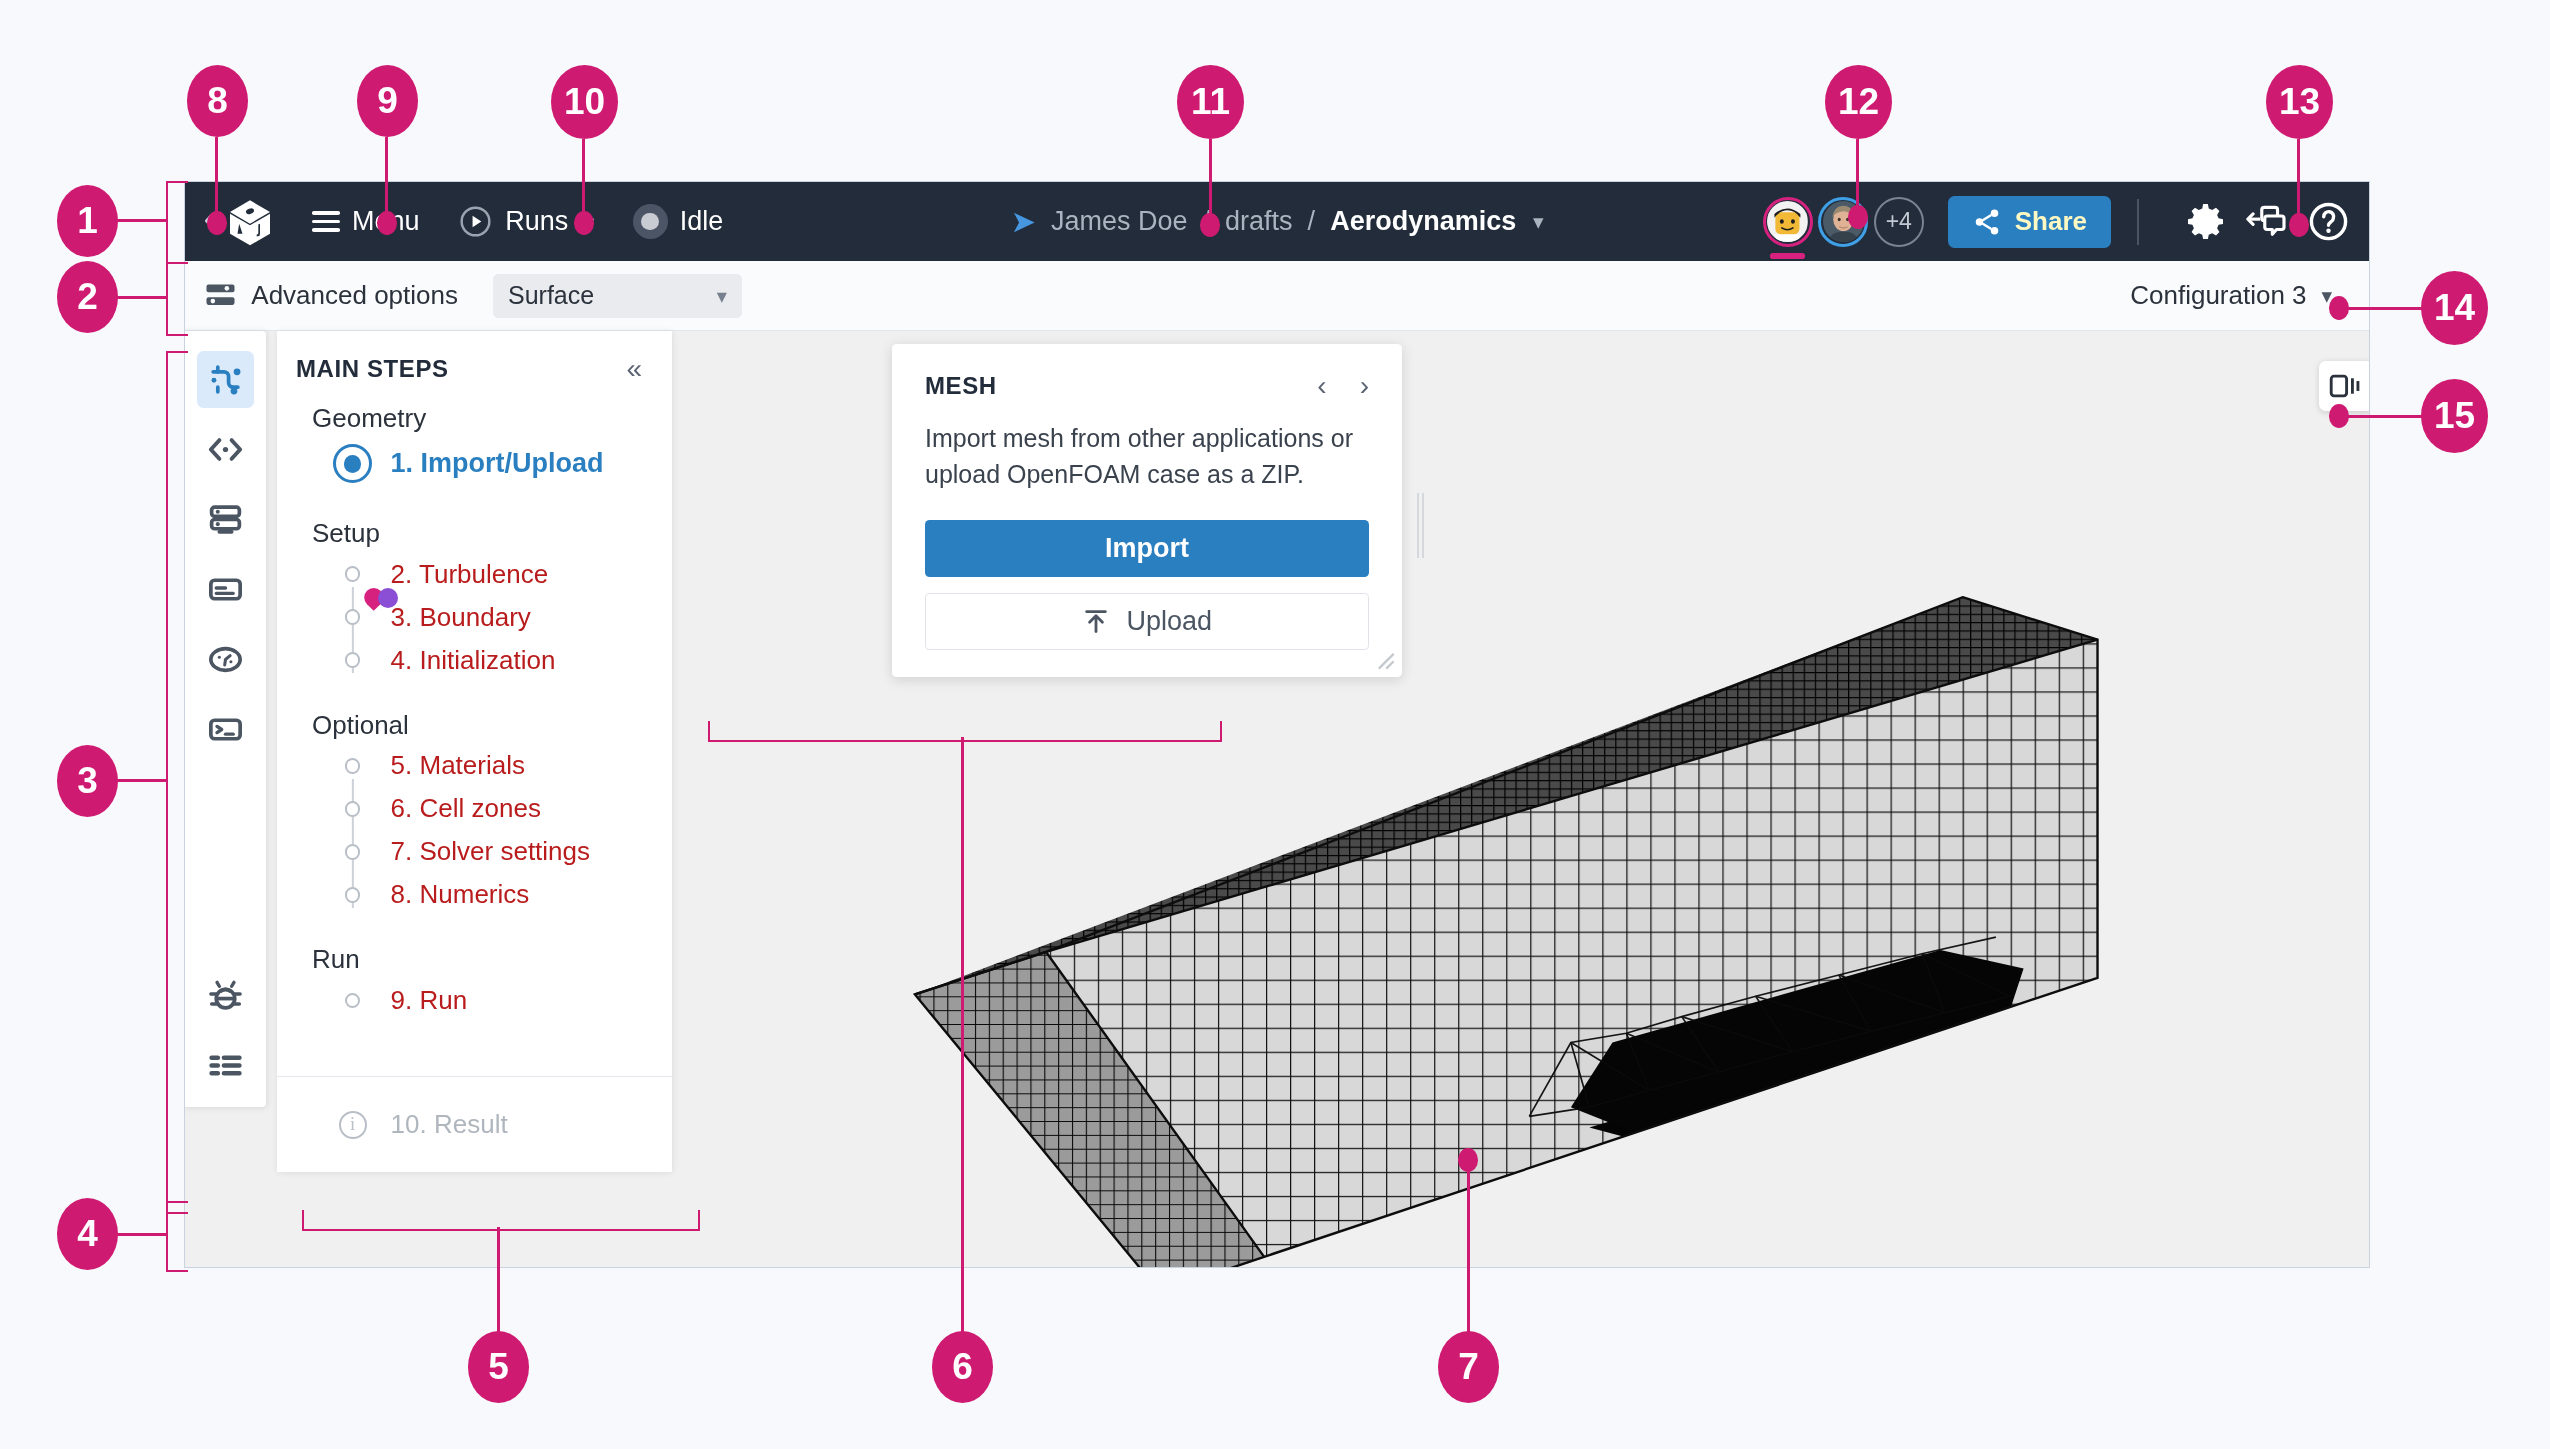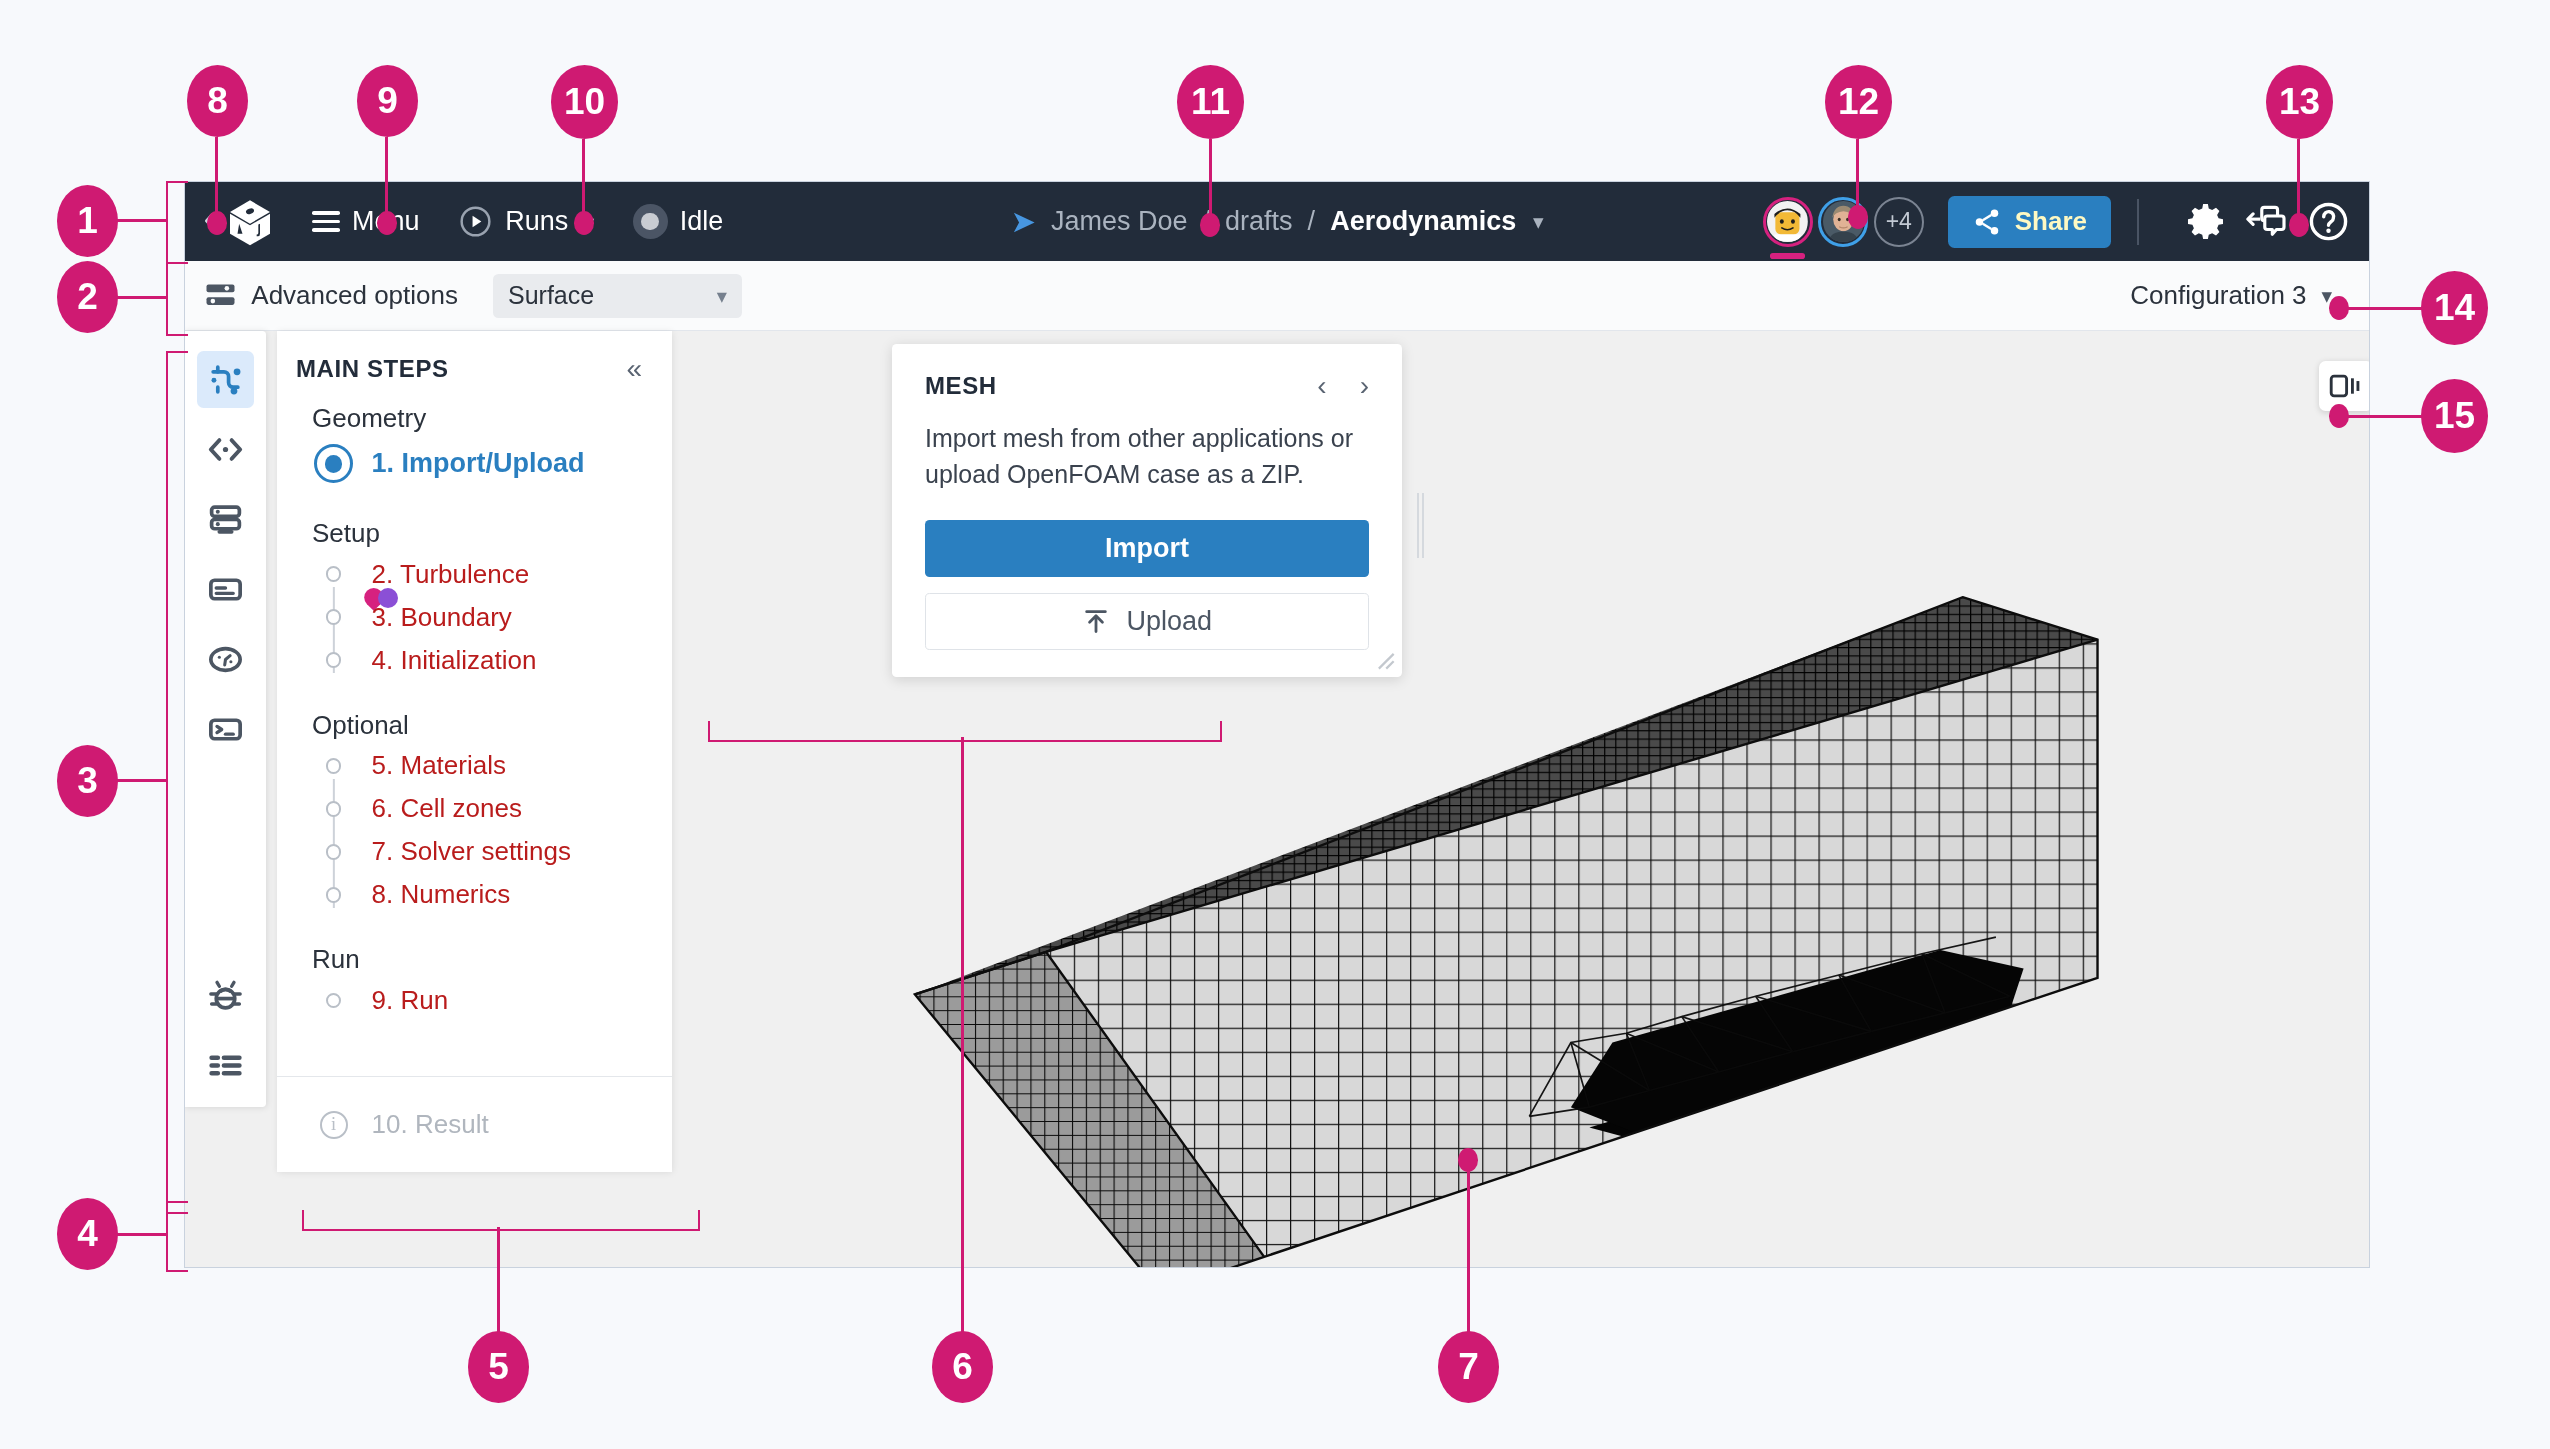--- a/index.html
+++ b/index.html
@@ -117,21 +117,21 @@
   .steps{
     position:absolute;left:92px;top:0;width:395px;height:841px;background:#fff;
     box-shadow:0.9px 0.9px 7.4px rgba(0,0,0,.10);z-index:4;box-sizing:border-box;
     padding:24px 0 0 0;display:flex;flex-direction:column;
   }
   .steps-hd{display:flex;align-items:center;justify-content:space-between;padding:0 30px 0 19px;}
   .steps-title{font-size:24px;font-weight:700;letter-spacing:0.6px;color:#222c3a;}
   .steps-collapse{font-size:28px;color:#5a6472;cursor:pointer;line-height:1;}
   .grp{font-size:26px;color:#2b323c;padding:28px 0 3.7px 35px;}
   .grp.g1{padding-top:20.3px;}
-  .step-row{display:flex;align-items:center;min-height:43px;position:relative;padding-left:35px;}
+  .step-row{display:flex;align-items:center;min-height:43px;position:relative;padding-left:54px;}
   .bullet-col{width:43px;display:flex;justify-content:center;position:relative;}
   .b-ring{width:39px;height:39px;border-radius:50%;border:3.7px solid #2a7fc0;
     display:flex;align-items:center;justify-content:center;box-sizing:border-box;}
   .b-ring i{width:17.6px;height:17.6px;border-radius:50%;background:#2a7fc0;display:block;}
   .b-small{width:15.7px;height:15.7px;border-radius:50%;border:2.3px solid #b9bfc7;background:#fff;box-sizing:border-box;}
   .b-info{width:28px;height:28px;border-radius:50%;border:2.3px solid #b9bfc7;color:#b9bfc7;
     font-size:18.5px;display:flex;align-items:center;justify-content:center;box-sizing:border-box;font-family:"Liberation Serif",serif;}
   .connector{position:absolute;left:50%;transform:translateX(-50%);width:2.3px;background:#cdd2d9;}
   .step-lbl{font-size:26px;color:#b91c1c;margin-left:16.6px;}
   .step-row.active .step-lbl{color:#2a7fc0;font-weight:700;font-size:27px;}

